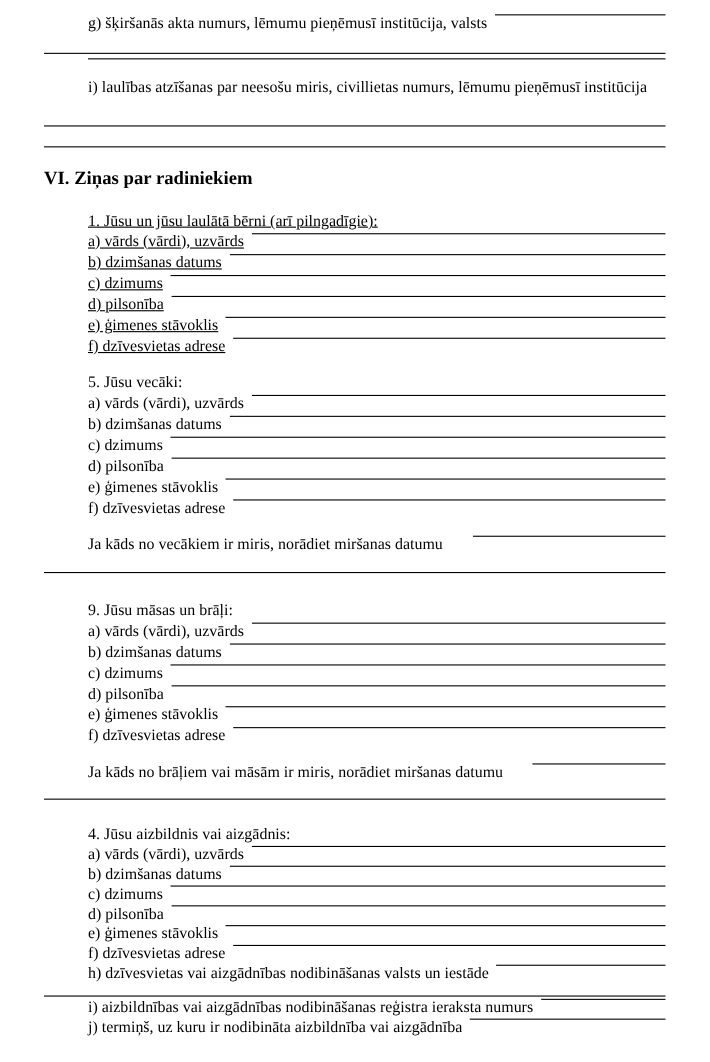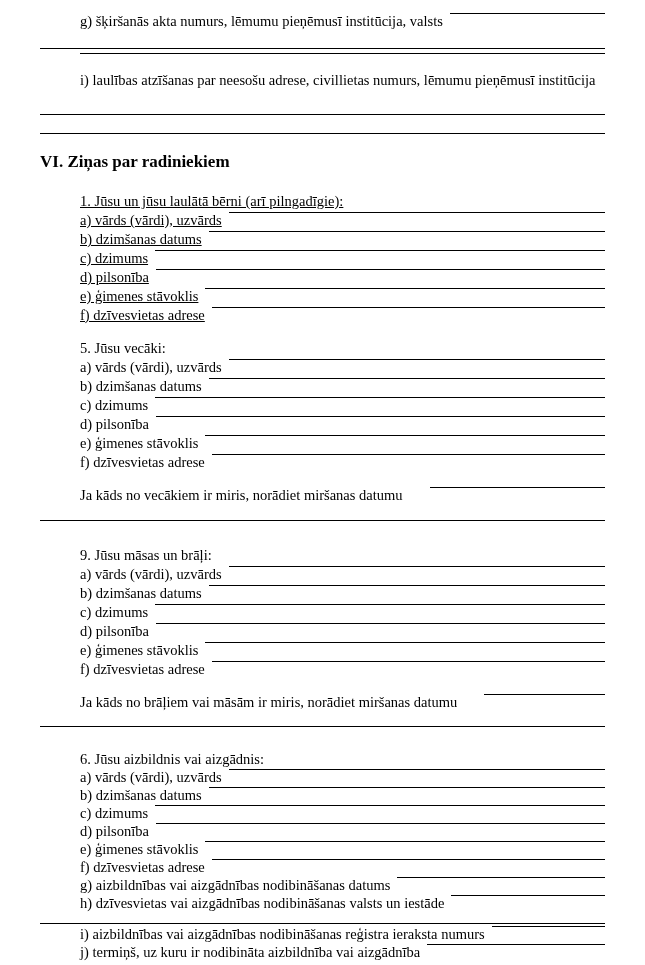--- a/index.html
+++ b/index.html
@@ -37,21 +37,21 @@
 
   <div class="row">
     <span class="lbl">g) šķiršanās akta numurs, lēmumu pieņēmusī institūcija, valsts</span>
     <span class="fill"></span>
   </div>
   <div class="hr hr-1"></div>
   <div class="row mt4">
     <span class="fill"></span>
   </div>
   <div class="row">
-    <span class="lbl">i) laulības atzīšanas par neesošu adrese, civillietas numurs, lēmumu pieņēmusī institūcija</span>
+    <span class="lbl">i) laulības atzīšanas par neesošu miris, civillietas numurs, lēmumu pieņēmusī institūcija</span>
   </div>
   <div class="hr hr-2"></div>
   <div class="hr hr-3"></div>
 
   <h2 class="sec-heading">VI. Ziņas par radiniekiem</h2>
 
   <div class="q q1">
     <div class="row">
       <span class="lbl">1. Jūsu un jūsu laulātā bērni (arī pilngadīgie):</span>
     </div>
@@ -146,21 +146,21 @@
     </div>
     <div class="row note">
       <span class="lbl">Ja kāds no brāļiem vai māsām ir miris, norādiet miršanas datumu</span>
       <span class="fill"></span>
     </div>
     <div class="hr hr-5"></div>
   </div>
 
   <div class="q q4">
     <div class="row">
-      <span class="lbl">6. Jūsu aizbildnis vai aizgādnis:</span>
+      <span class="lbl">4. Jūsu aizbildnis vai aizgādnis:</span>
     </div>
     <div class="row">
       <span class="lbl">a) vārds (vārdi), uzvārds</span>
       <span class="fill"></span>
     </div>
     <div class="row">
       <span class="lbl">b) dzimšanas datums</span>
       <span class="fill"></span>
     </div>
     <div class="row">
@@ -173,24 +173,20 @@
     </div>
     <div class="row">
       <span class="lbl">e) ģimenes stāvoklis</span>
       <span class="fill"></span>
     </div>
     <div class="row">
       <span class="lbl">f) dzīvesvietas adrese</span>
       <span class="fill"></span>
     </div>
     <div class="row">
-      <span class="lbl">g) aizbildnības vai aizgādnības nodibināšanas datums</span>
-      <span class="fill"></span>
-    </div>
-    <div class="row">
       <span class="lbl">h) dzīvesvietas vai aizgādnības nodibināšanas valsts un iestāde</span>
       <span class="fill"></span>
     </div>
     <div class="hr hr-6"></div>
     <div class="row mt2">
       <span class="lbl">i) aizbildnības vai aizgādnības nodibināšanas reģistra ieraksta numurs</span>
       <span class="fill"></span>
     </div>
     <div class="row">
       <span class="lbl">j) termiņš, uz kuru ir nodibināta aizbildnība vai aizgādnība</span>

